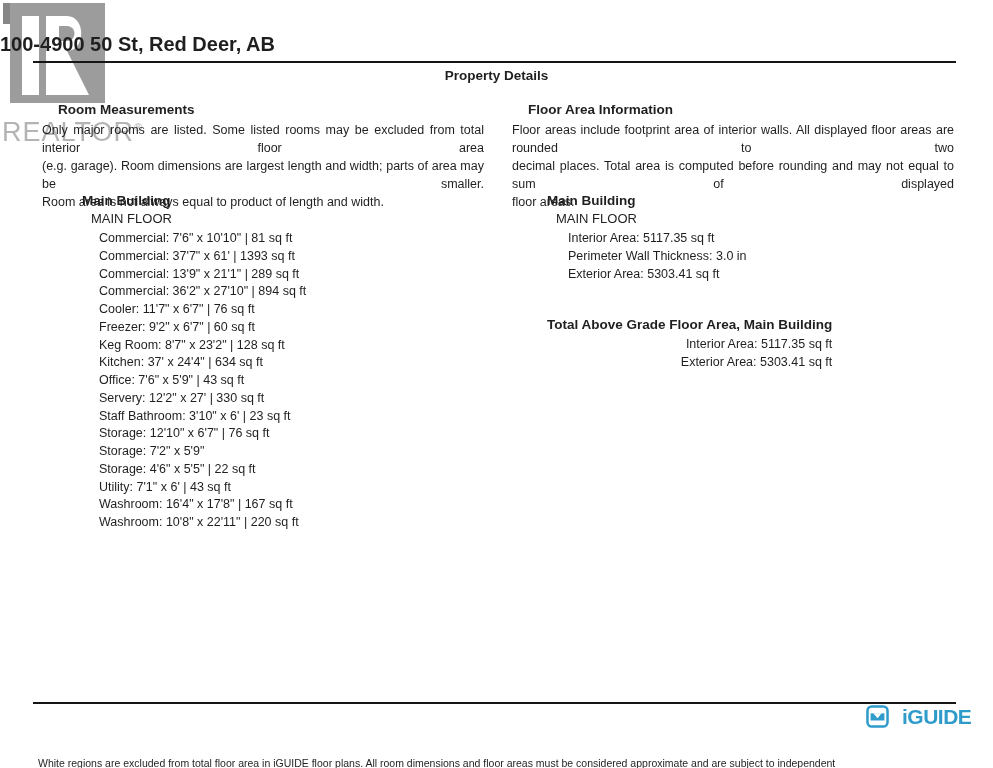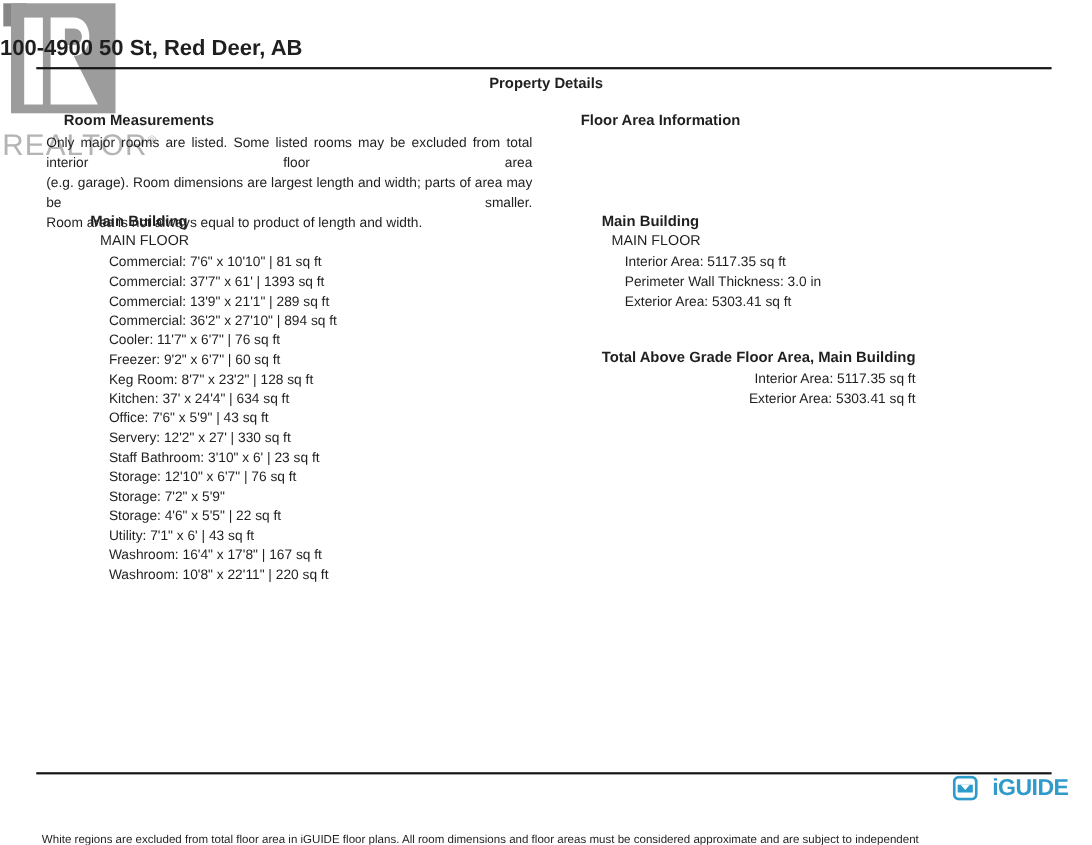--- a/index.html
+++ b/index.html
@@ -80,20 +80,25 @@
     <h3>Room Measurements</h3>
     <div class="desc">
         <div class="desc-line">Only major rooms are listed. Some listed rooms may be excluded from total interior floor area</div>
         <div class="desc-line">(e.g. garage). Room dimensions are largest length and width; parts of area may be smaller.</div>
         <div class="desc-line">Room area is not always equal to product of length and width.</div>
       </div>
   </section>
 
   <section class="col col-right">
     <h3>Floor Area Information</h3>
+    <div class="desc">
+        <div class="desc-line">Floor areas include footprint area of interior walls. All displayed floor areas are rounded to two</div>
+        <div class="desc-line">decimal places. Total area is computed before rounding and may not equal to sum of displayed</div>
+        <div class="desc-line">floor areas.</div>
+      </div>
   </section>
 
   <div class="list list-left">
     <div class="bname">Main Building</div>
     <div class="fname">MAIN FLOOR</div>
     <div class="items">
         <div class="item-line">Commercial: 7'6" x 10'10" | 81 sq ft</div>
         <div class="item-line">Commercial: 37'7" x 61' | 1393 sq ft</div>
         <div class="item-line">Commercial: 13'9" x 21'1" | 289 sq ft</div>
         <div class="item-line">Commercial: 36'2" x 27'10" | 894 sq ft</div>

